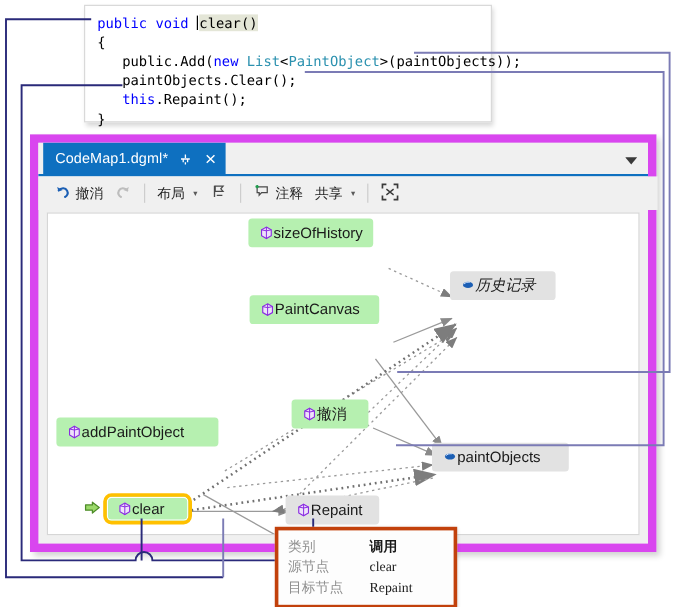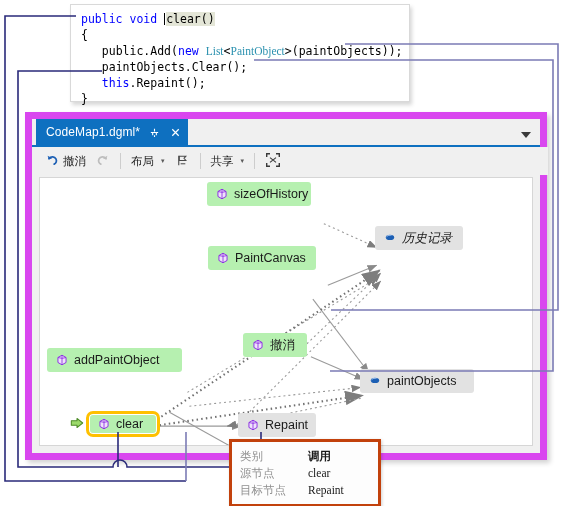--- a/index.html
+++ b/index.html
@@ -16,21 +16,21 @@
     left:70px;top:4px;width:338px;height:96px;
     background:#ffffff;border:1px solid #d9d9d9;
     box-shadow:2px 3px 4px rgba(0,0,0,.16);
   }
   #code-lines{
     position:absolute;left:10px;top:6px;
     font-family:"DejaVu Sans Mono","Liberation Mono",monospace;
     font-size:11.5px;line-height:16px;color:#000;white-space:pre;
   }
   .kw{color:#0000ff;}
-  .ty{color:#2b91af;font-family:Liberation Serif, serif;}
+  .ty{color:#2b91af;}
   .caret{display:inline-block;width:1px;height:12px;background:#000;
          vertical-align:-2px;margin-right:1px;}
   .selbg{background:#e4e6d7;}
 
   
   #tool-window{
     left:25px;top:112px;width:508px;height:334px;
     background:#f0f0f0;border:7px solid #d946ef;
     box-shadow:3px 3px 5px rgba(0,0,0,.18);
   }
@@ -57,21 +57,21 @@
   .tb-sep{width:1px;height:16px;background:#cdcdcd;margin:0 5px;}
   .tb-disabled{color:#b4b4b4;}
 
   #tw-canvas{
     position:absolute;left:7px;top:58px;right:7px;bottom:7px;
     background:#ffffff;border:1px solid #d6d6d6;overflow:hidden;
   }
 
   
   .node{
-    position:absolute;display:flex;align-items:center;gap:6px;
+    position:absolute;display:flex;align-items:center;
     padding:0 11px 0 9px;height:24px;border-radius:3px;
     font-size:12.5px;color:#1a1a1a;white-space:nowrap;z-index:6;
   }
   .node.green{background:#b6f0b0;}
   .node.grey{background:#e2e2e2;}
   .node.selected{
     background:#b6f0b0;border:3px solid #ffc000;border-radius:7px;
     height:26px;box-shadow:0 0 0 1px #fff inset;
   }
   .node .lbl{line-height:1;}
@@ -161,20 +161,29 @@
     <div class="tb-item">
       <span>
         <svg width="15" height="15" viewBox="0 0 16 16">
             <path d="M4 3v10" stroke="#4a4a4a" stroke-width="1.2"></path>
             <path d="M4.6 3.4h7l-2 2.3 2 2.3h-7z" fill="none" stroke="#4a4a4a" stroke-width="1.1"></path>
             <path d="M6 11.5h5" stroke="#4a4a4a" stroke-width="1.1"></path>
           </svg>
       </span>
     </div>
     <div class="tb-sep"></div>
+    <div class="tb-item">
+      <span>
+        <svg width="15" height="15" viewBox="0 0 16 16">
+            <path d="M3.5 4h9v5h-5l-2.2 2.4V9h-1.8z" fill="none" stroke="#4a4a4a" stroke-width="1.1"></path>
+            <path d="M3.5 2.3v3M2 3.8h3" stroke="#1f9d4e" stroke-width="1.5"></path>
+          </svg>
+      </span>
+      <span>注释</span>
+    </div>
     <div class="tb-item" style="">
       <span>共享</span>
       <span class="tb-caret">▾</span>
     </div>
     <div class="tb-sep"></div>
     <div class="tb-item">
       <span>
         <svg width="16" height="16" viewBox="0 0 16 16">
           <g fill="#3a3a3a">
             <path d="M1 1h4v1.4H2.4V5H1zM15 1v4h-1.4V2.4H11V1zM1 15v-4h1.4v2.6H5V15zM15 15h-4v-1.4h2.6V11H15z"></path>

